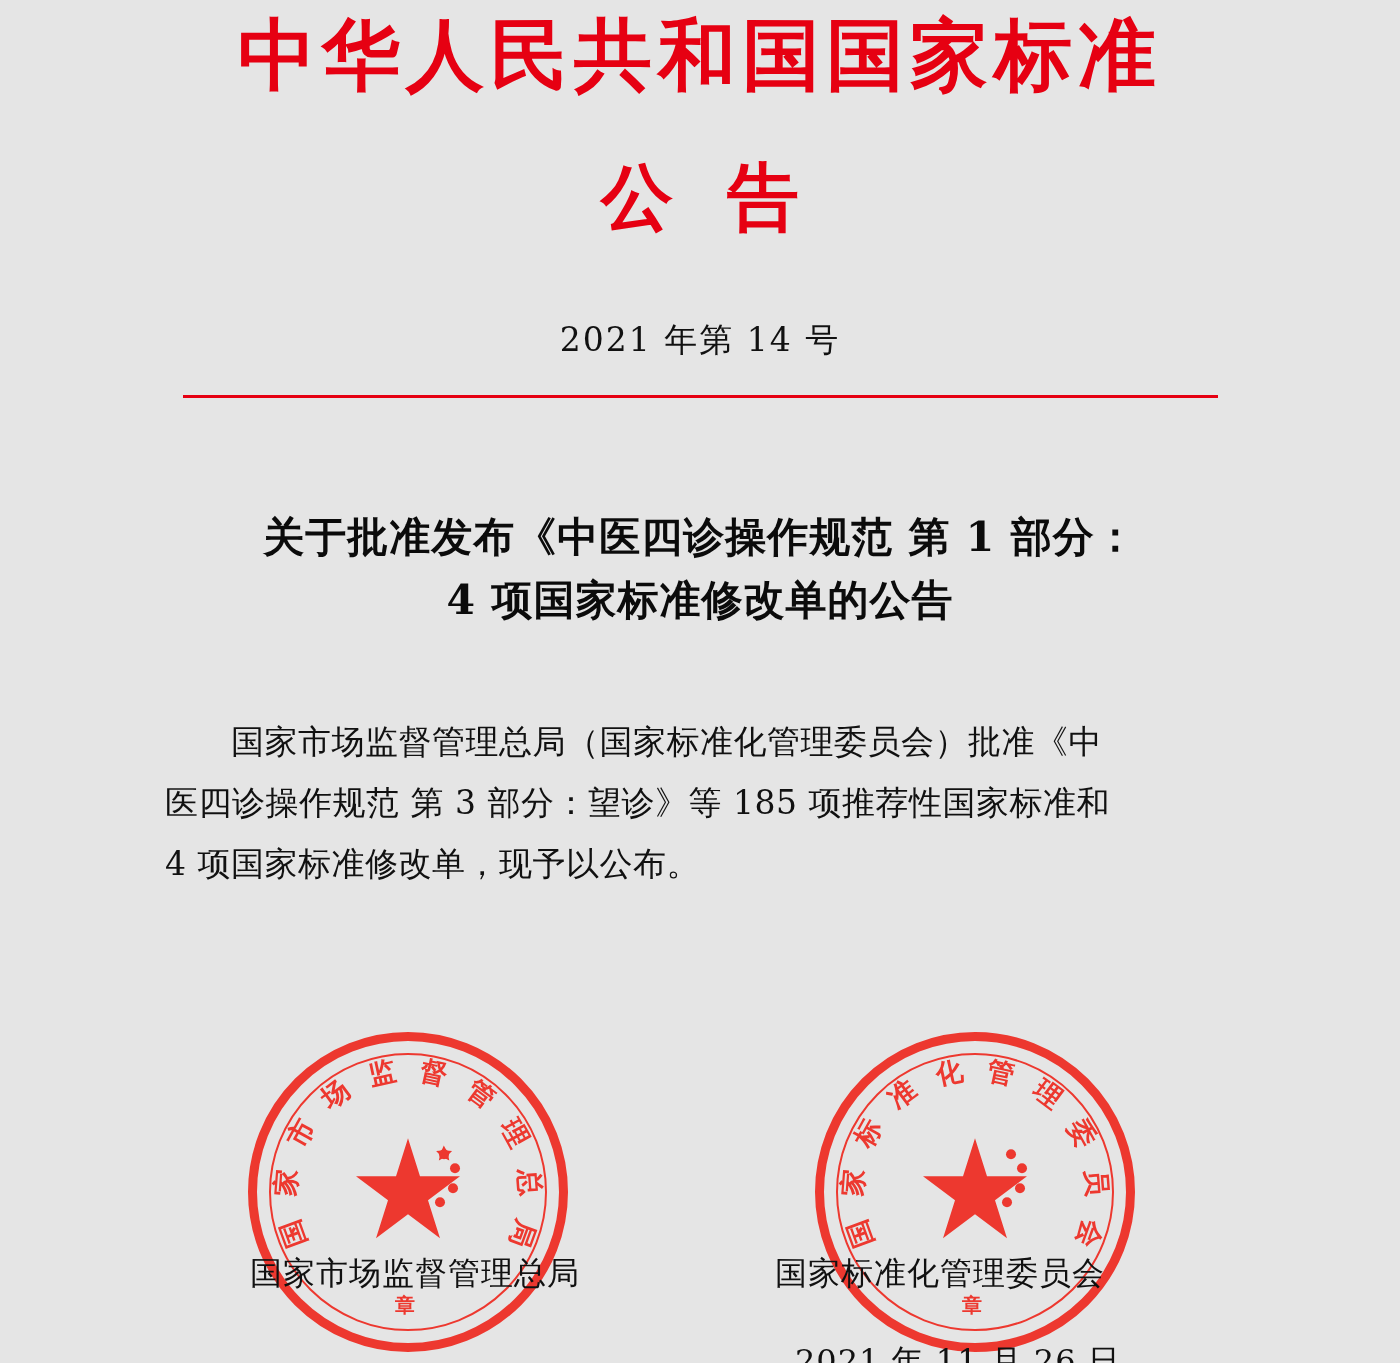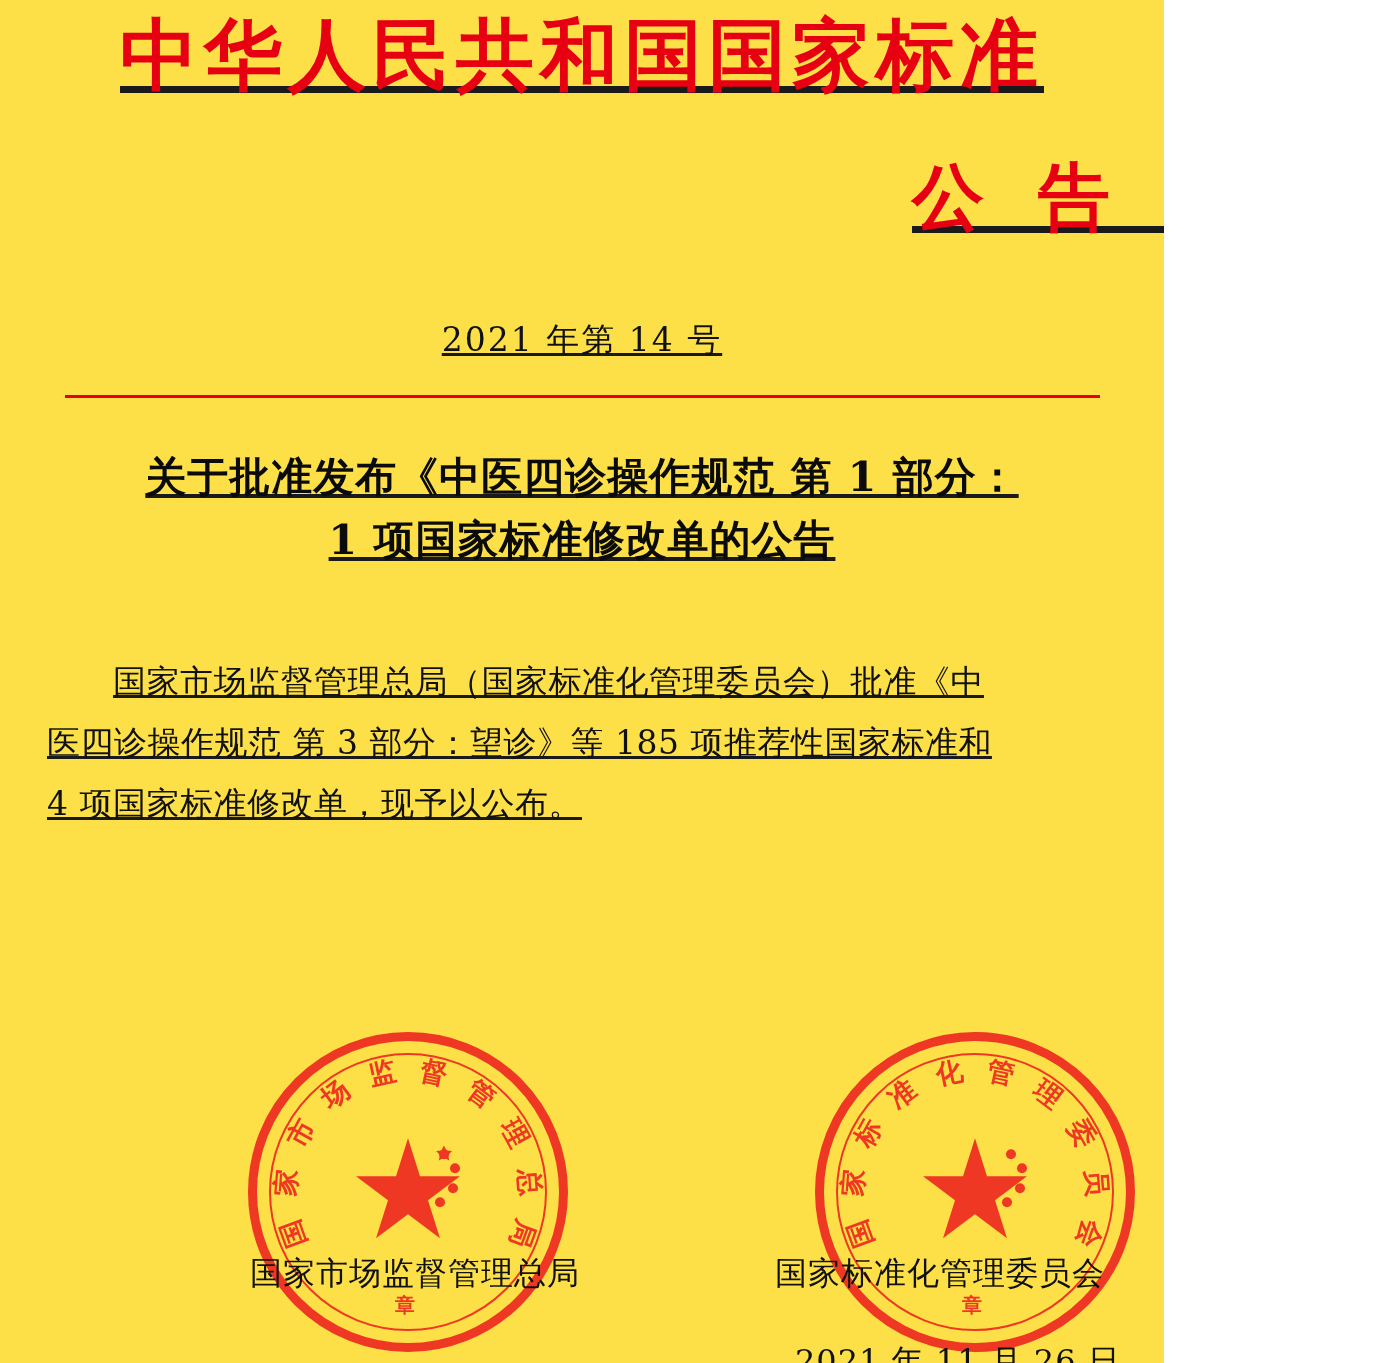--- a/index.html
+++ b/index.html
@@ -11,24 +11,23 @@
     width: 1400px;
     height: 1363px;
     position: relative;
     font-family: "DejaVu Serif", "Liberation Serif", serif;
     color: #1a1a1a;
     overflow: hidden;
   }
 
   .page {
     position: relative;
-    width: 1164px;
+    width: 1400px;
     height: 1363px;
-    background: #fde047;
-    text-decoration: underline;
+    background: #e5e5e5;
   }
 
   
   .doc-header {
     text-align: center;
     padding-top: 14px;
   }
   .main-title {
     color: #e60012;
     font-weight: 700;
@@ -39,41 +38,40 @@
     white-space: nowrap;
   }
   .sub-title {
     color: #e60012;
     font-weight: 700;
     font-size: 72px;
     letter-spacing: 54px;
     margin-top: 54px;
     padding-left: 54px;
     font-family: "DejaVu Serif", "Liberation Serif", serif;
-    text-align: right;
   }
 
   .issue-no {
     text-align: center;
     font-size: 33px;
     margin-top: 72px;
     letter-spacing: 2px;
     color: #111;
   }
 
   .rule {
     width: 1035px;
     height: 3px;
     background: #e60012;
     margin: 32px auto 0 auto;
   }
 
   
   .headline {
-    margin-top: 48px;
+    margin-top: 108px;
     text-align: center;
     font-weight: 700;
     font-size: 41px;
     line-height: 1.55;
     letter-spacing: 1px;
     color: #0b0b0b;
   }
   .headline .ln {
     display: block;
     white-space: nowrap;
@@ -187,21 +185,21 @@
     <div class="main-title">中华人民共和国国家标准</div>
     <div class="sub-title">公告</div>
   </div>
 
   <div class="issue-no">2021 年第 14 号</div>
 
   <div class="rule"></div>
 
   <div class="headline">
     <span class="ln">关于批准发布《中医四诊操作规范  第 1 部分：</span>
-    <span class="ln">1 项国家标准修改单的公告</span>
+    <span class="ln">4 项国家标准修改单的公告</span>
   </div>
 
   <div class="body-text">
     <span class="ln indent">国家市场监督管理总局（国家标准化管理委员会）批准《中</span>
     <span class="ln">医四诊操作规范  第 3 部分：望诊》等 185 项推荐性国家标准和</span>
     <span class="ln">4 项国家标准修改单，现予以公布。</span>
   </div>
 
   <div class="seals">
 

